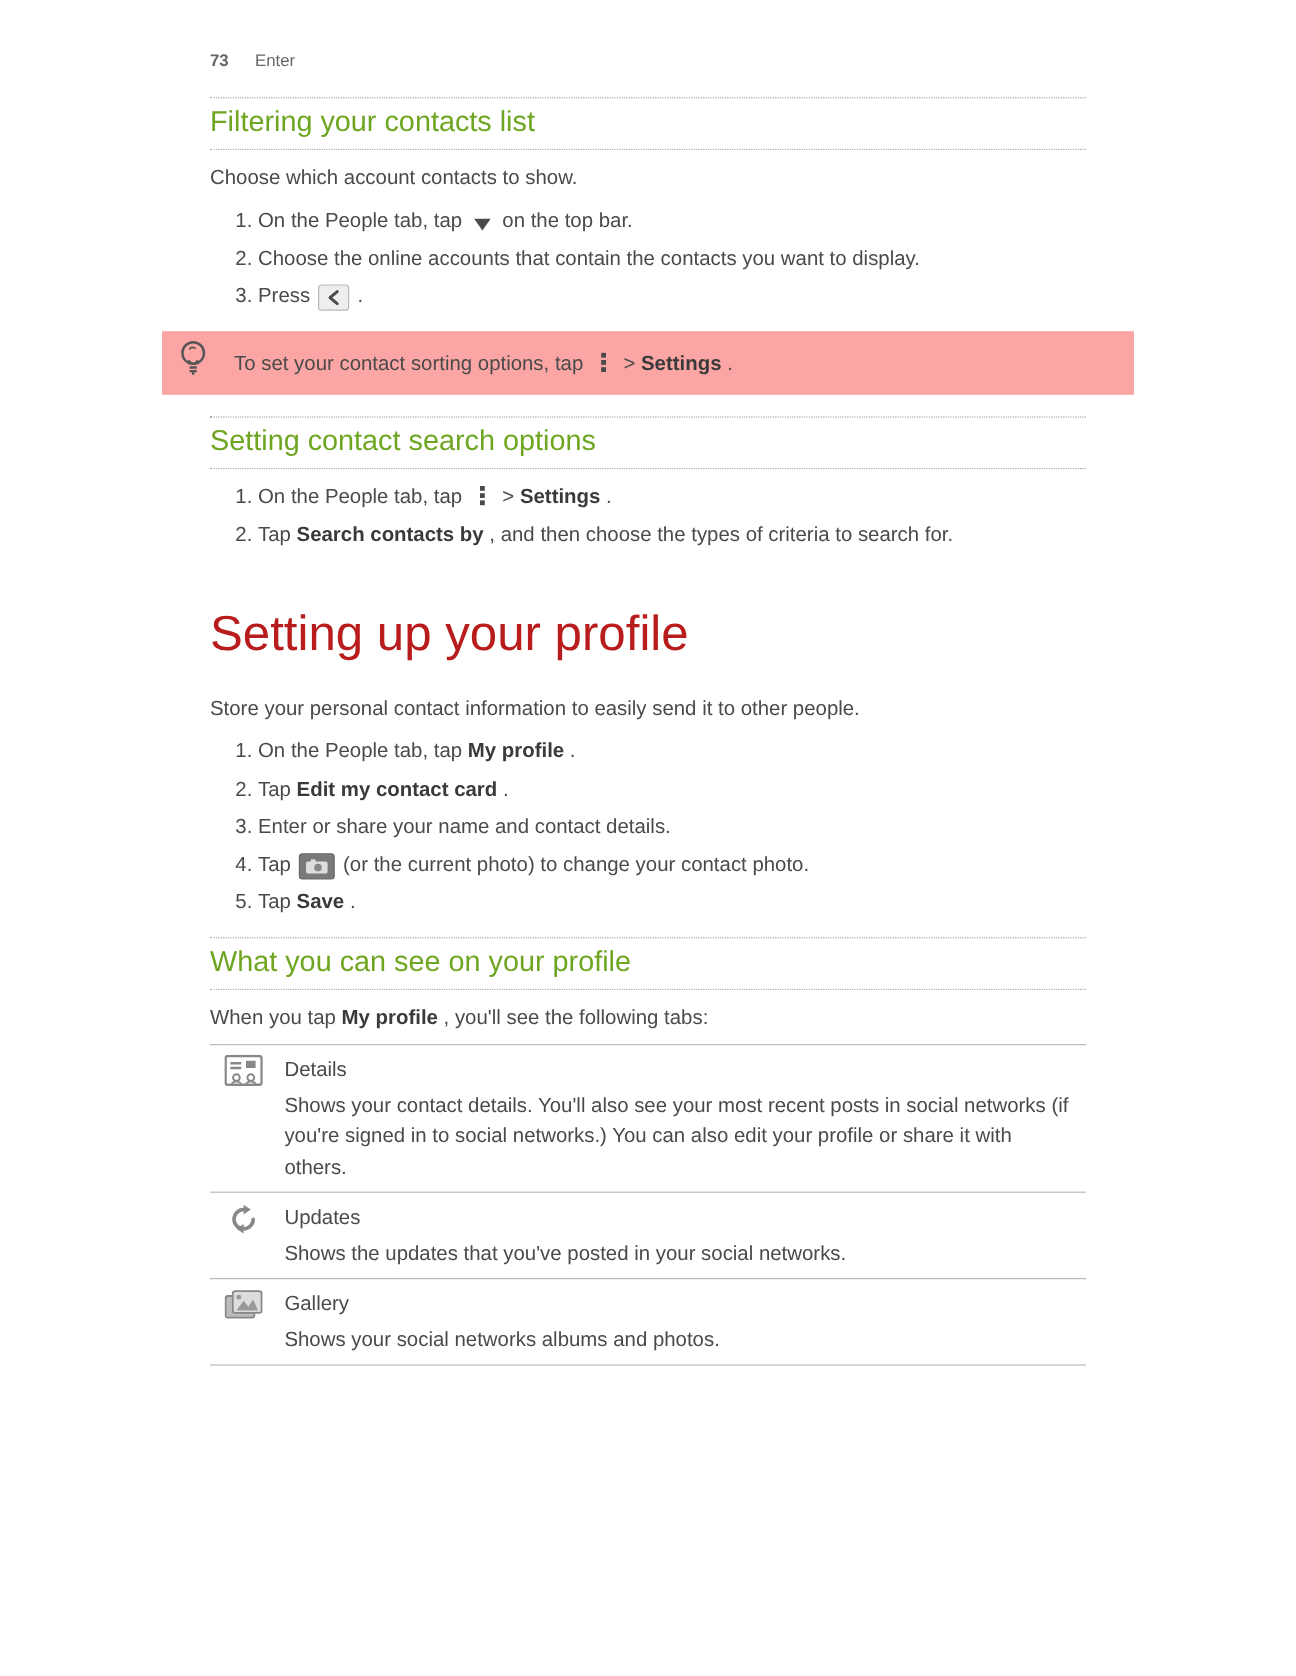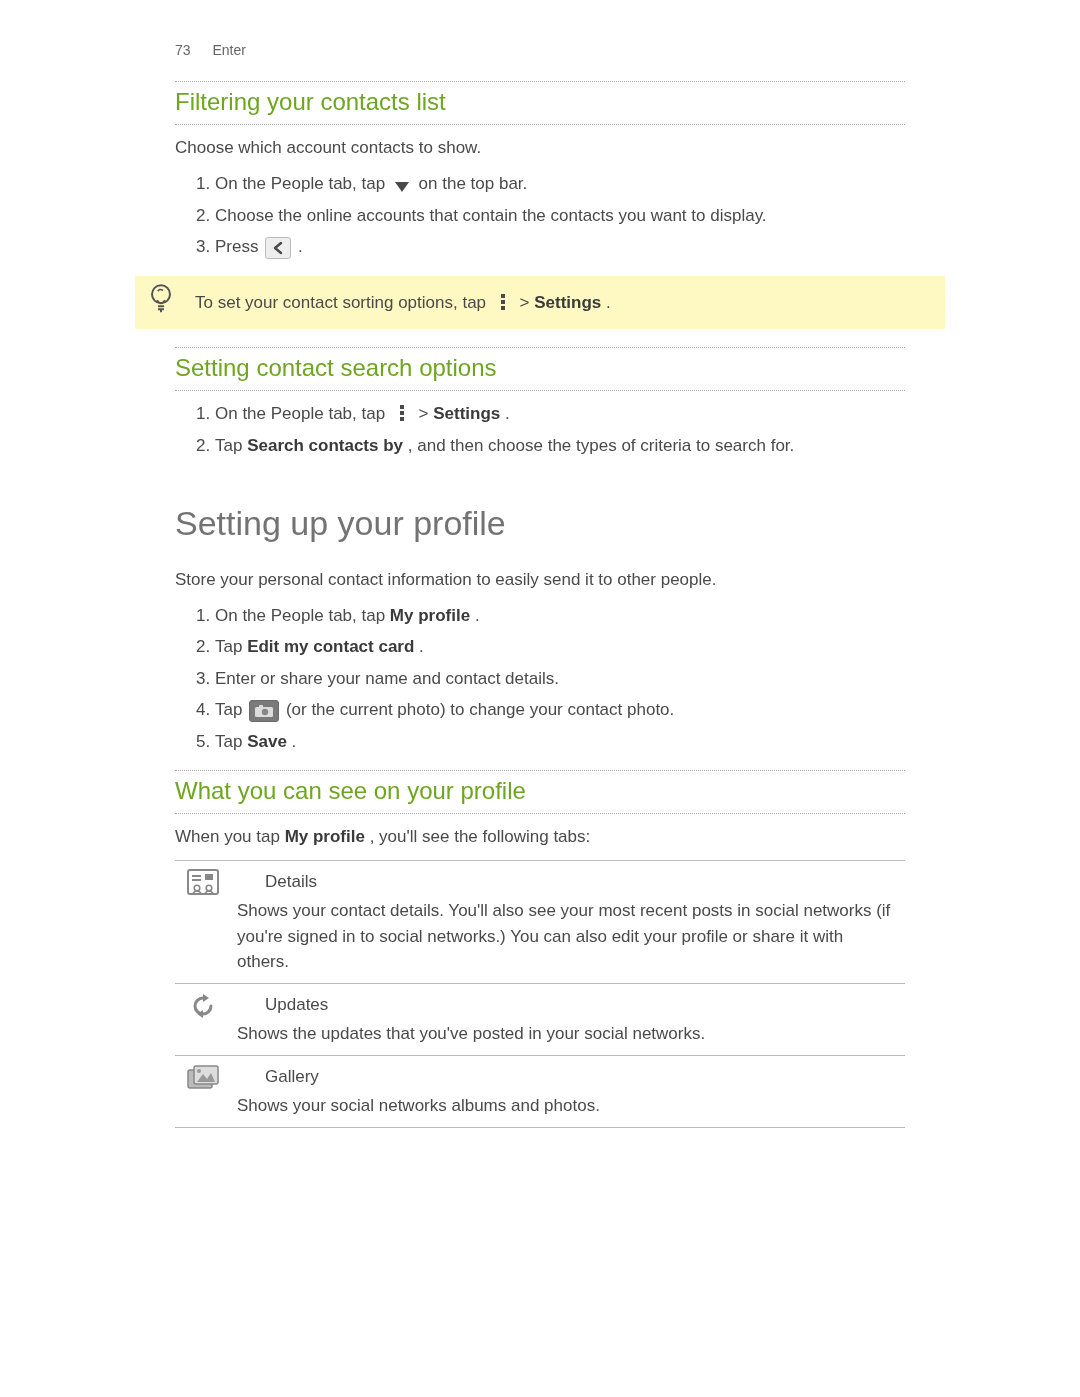--- a/index.html
+++ b/index.html
@@ -15,38 +15,38 @@
     width: 1080px;
     min-height: 1397px;
     box-sizing: border-box;
     padding: 40px 175px 60px 175px;
   }
   .page-header {
     font-size: 14px;
     color: #666;
     margin-bottom: 20px;
   }
-  .page-header .num { margin-right: 18px; }
+  .page-header .num { margin-right: 18px; font-weight: bold; }
 
   hr.dotted {
     border: none;
     border-top: 1px dotted #aaa;
     margin: 4px 0 2px 0;
   }
 
   h3.sub {
     font-size: 24px;
     font-weight: 400;
     color: #6ea621;
     margin: 0 0 2px 0;
   }
   h2.big {
-    font-size: 34px;
+    font-size: 41px;
     font-weight: 400;
-    color: #737373;
+    color: #b91c1c;
     margin: 40px 0 18px 0;
   }
 
   p { margin: 10px 0; }
 
   ol.steps {
     margin: 10px 0 16px 0;
     padding-left: 40px;
   }
   ol.steps li { margin: 6px 0; }
@@ -67,21 +67,21 @@
     background: #eeeeee;
     border: 1px solid #bbb;
     border-radius: 3px;
     width: 24px;
     height: 20px;
   }
 
   
   .callout {
     position: relative;
-    background: #fef9c3;
+    background: #fca5a5;
     margin: 14px -40px 18px -40px;
     padding: 14px 20px 14px 60px;
     font-size: 17px;
     color: #4a4a4a;
   }
   .callout .bulb {
     position: absolute;
     left: 12px;
     top: 50%;
     transform: translateY(-50%);
@@ -100,21 +100,20 @@
     padding: 8px 6px;
     vertical-align: top;
   }
   table.tabs td.iconcell {
     width: 44px;
     text-align: center;
   }
   table.tabs .rowtitle {
     display: block;
     margin-bottom: 4px;
-    margin-left: 28px;
   }
 </style>
 </head>
 <body>
 
 <div class="page">
 
   <div class="page-header">
     <span class="num">73</span>
     <span>Enter</span>

